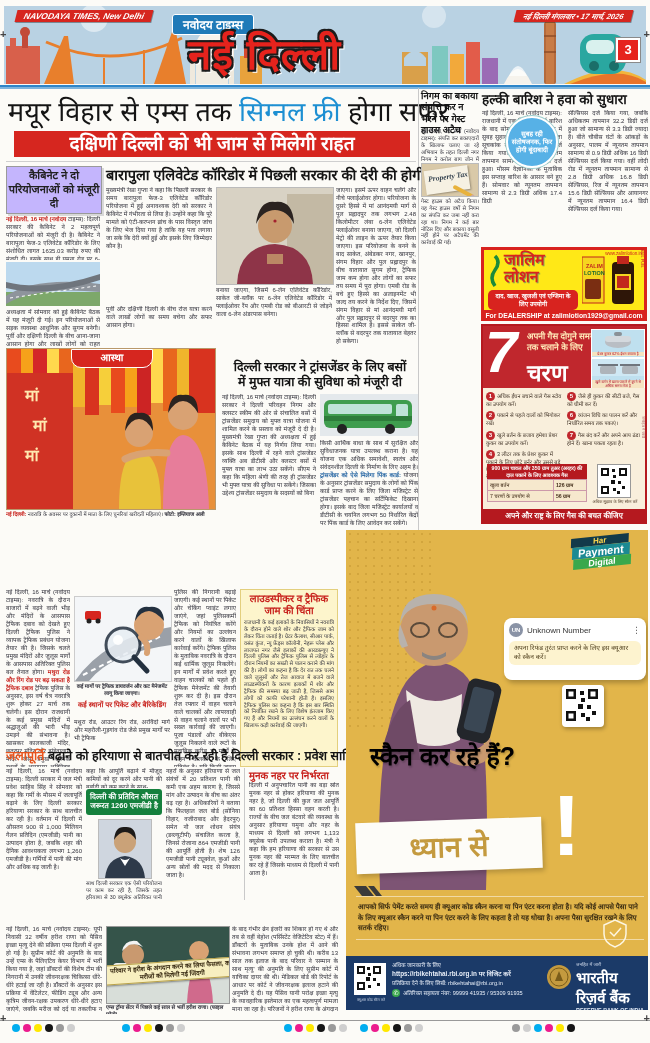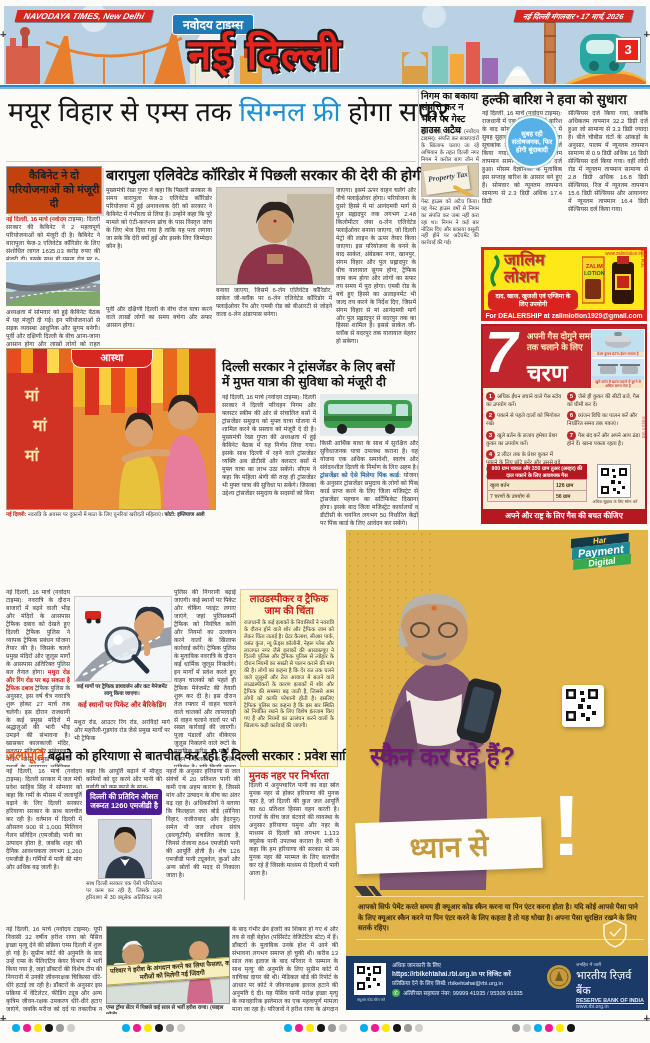--- a/index.html
+++ b/index.html
@@ -74,24 +74,25 @@
     <div class="ab rib" style="right:14px;top:4px;font-size:7.5px;"><span>नई दिल्ली मंगलवार • 17 मार्च, 2026</span></div>
     <div class="ab" style="left:168px;top:8px;background:#1f7ab8;border:1px solid #fff;border-radius:3px;color:#fff;font-weight:bold;font-size:12px;padding:1px 10px;">नवोदय टाइम्स</div>
     <div class="ab" style="left:184px;top:18px;font-size:42px;font-weight:bold;color:#e6231d;letter-spacing:1px;text-shadow:-2px -2px 0 #1c1c1c,2px -2px 0 #1c1c1c,-2px 2px 0 #1c1c1c,2px 2px 0 #1c1c1c,3px 3px 0 #ffffff;">नई दिल्ली</div>
     <div class="ab" style="right:6px;top:32px;width:20px;height:20px;background:#e6231d;border:2px solid #fff;outline:1px solid #8a8a8a;color:#fff;font-weight:bold;font-size:13px;text-align:center;line-height:20px;">3</div>
   </div>
   <div class="ab crop" style="left:0;top:28px;">+</div>
   <div class="ab crop" style="right:0;top:28px;">+</div>
   <div class="ab" style="left:0;top:85px;width:650px;height:0;border-top:2px solid #2e86c9;box-shadow:0 2px 0 #7db4dd;"></div>
 
   <div class="ab nowrap" style="left:8px;top:92px;font-size:27px;font-weight:normal;color:#141414;"><span>मयूर विहार से एम्स तक </span><span style="color:#1d8fd2;">सिग्नल फ्री</span><span> होगा सफर</span></div>
+  <div class="ab banner" style="left:14px;top:131px;width:396px;height:26px;font-size:19px;line-height:26px;">दक्षिणी दिल्ली को भी जाम से मिलेगी राहत</div>
   <div class="ab" style="left:6px;top:161px;width:410px;border-top:1px solid #cfcfcf;"></div>
   <div class="ab vline" style="left:418px;top:88px;height:442px;"></div>
 
-  <div class="ab" style="left:6px;top:166px;width:94px;height:44px;border:1px solid #9a9a9a;box-shadow:2px 2px 0 #d8d8d8;background:#c2410c;font-size:11px;font-weight:bold;text-align:center;line-height:1.25;padding-top:2px;">कैबिनेट ने दो परियोजनाओं को मंजूरी दी</div>
+  <div class="ab" style="left:6px;top:166px;width:94px;height:44px;border:1px solid #9a9a9a;box-shadow:2px 2px 0 #d8d8d8;background:#c4b5fd;font-size:11px;font-weight:bold;text-align:center;line-height:1.25;padding-top:2px;">कैबिनेट ने दो परियोजनाओं को मंजूरी दी</div>
   <div class="ab t" style="left:6px;top:216px;width:94px;height:44px;"><span class="bold red">नई दिल्ली, 16 मार्च (नवोदय</span> <span>टाइम्स): दिल्ली सरकार की कैबिनेट ने 2 महत्वपूर्ण परियोजनाओं को मंजूरी दी है। कैबिनेट ने बारापुला फेज-3 एलिवेटेड कॉरिडोर के लिए संशोधित लागत 1635.03 करोड़ रुपए की मंजूरी दी। इसके साथ ही यमुना रोड पर 6-लेन एलिवेटेड कॉरिडोर परियोजना के लिए 1471.14 करोड़ रुपए की मंजूरी दी। मुख्यमंत्री रेखा गुप्ता की</span></div>
   <div class="ab" style="left:6px;top:262px;width:94px;height:44px;overflow:hidden;">
     <svg width="94" height="44">
         <rect width="94" height="44" fill="#bcd9ee"></rect>
         <rect y="30" width="94" height="14" fill="#7da86a"></rect>
         <path d="M0 34 Q30 14 94 22 L94 30 Q30 24 0 42 Z" fill="#8e949c"></path>
         <path d="M0 20 Q40 30 94 12 L94 18 Q40 36 0 26 Z" fill="#6f757d"></path>
         <line x1="4" y1="36" x2="90" y2="24" stroke="#fff" stroke-width="1" stroke-dasharray="3 3"></line>
       </svg>
   </div>
@@ -143,21 +144,21 @@
       <path d="M112 160 Q112 104 132 102 Q154 104 154 160 Z" fill="#e8c23a"></path>
       <circle cx="176" cy="66" r="15" fill="#d9a273"></circle>
         <path d="M161 64 Q163 44 176 46 Q191 44 191 64 Q184 52 176 52 Q168 52 161 64 Z" fill="#2b2320"></path>
       <path d="M156 160 Q156 88 176 86 Q200 88 202 160 Z" fill="#e77d9a"></path>
       <path d="M118 110 q16 -8 42 -6" stroke="#d9a273" stroke-width="7" fill="none" stroke-linecap="round"></path>
     </svg>
     <div class="ab" style="left:64px;top:0px;width:80px;height:17px;background:#d6261f;border:1px solid #fff;border-radius:0 0 10px 10px;color:#fff;font-weight:bold;font-size:10px;text-align:center;line-height:16px;">आस्था</div>
   </div>
   <div class="ab t5" style="left:6px;top:511px;width:208px;height:12px;text-align:left;"><span class="bold red">नई दिल्ली:</span><span> नवरात्रि के अवसर पर दुकानों में माता के लिए चुनरियां खरीदतीं महिलाएं।</span><span class="bold"> फोटो: इम्तियाज अली</span></div>
 
-  <div class="ab" style="left:222px;top:360px;width:196px;text-align:left;font-size:12.5px;font-weight:bold;line-height:1.2;color:#141414;"><span>दिल्ली सरकार ने ट्रांसजेंडर के लिए बसों</span><br><span>में मुफ्त यात्रा की सुविधा को मंजूरी दी</span></div>
+  <div class="ab" style="left:222px;top:360px;width:196px;text-align:center;font-size:12.5px;font-weight:bold;line-height:1.2;color:#141414;"><span>दिल्ली सरकार ने ट्रांसजेंडर के लिए बसों</span><br><span>में मुफ्त यात्रा की सुविधा को मंजूरी दी</span></div>
   <div class="ab t" style="left:222px;top:394px;width:94px;height:134px;">नई दिल्ली, 16 मार्च (नवोदय टाइम्स): दिल्ली सरकार ने दिल्ली परिवहन निगम और क्लस्टर स्कीम की ओर से संचालित बसों में ट्रांसजेंडर समुदाय को मुफ्त यात्रा योजना में शामिल करने के प्रस्ताव को मंजूरी दे दी है। मुख्यमंत्री रेखा गुप्ता की अध्यक्षता में हुई कैबिनेट बैठक में यह निर्णय लिया गया। इसके साथ दिल्ली में रहने वाले ट्रांसजेंडर व्यक्ति अब डीटीसी और क्लस्टर बसों में मुफ्त यात्रा का लाभ उठा सकेंगे। सीएम ने कहा कि महिला श्रेणी की तरह ही ट्रांसजेंडर भी मुफ्त यात्रा की सुविधा पा सकेंगे। जिसका उद्देश्य ट्रांसजेंडर समुदाय के सदस्यों को बिना</div>
   <div class="ab" style="left:320px;top:394px;width:98px;height:42px;overflow:hidden;">
     <svg width="98" height="42">
         <rect width="98" height="42" fill="#e4e9ec"></rect>
         <rect x="4" y="6" width="88" height="28" rx="6" fill="#3f9d4e"></rect>
         <rect x="8" y="10" width="64" height="10" rx="2" fill="#bfe3d8"></rect>
         <rect x="76" y="10" width="12" height="14" rx="2" fill="#bfe3d8"></rect>
         <rect x="4" y="22" width="88" height="5" fill="#2d7c3a"></rect>
         <circle cx="22" cy="35" r="5" fill="#222"></circle>
         <circle cx="70" cy="35" r="5" fill="#222"></circle>
@@ -187,21 +188,21 @@
   <div class="ab t" style="left:74px;top:719px;width:96px;height:48px;">मथुरा रोड, आउटर रिंग रोड, अरविंदो मार्ग और महरौली-गुड़गांव रोड जैसे प्रमुख मार्गों पर भी ट्रैफिक</div>
   <div class="ab t" style="left:174px;top:589px;width:62px;height:178px;">पुलिस की निगरानी बढ़ाई जाएगी। कई स्थानों पर पिकेट और चेकिंग प्वाइंट लगाए जाएंगे, जहां पुलिसकर्मी ट्रैफिक को नियंत्रित करेंगे और नियमों का उल्लंघन करने वालों के खिलाफ कार्रवाई करेंगे। ट्रैफिक पुलिस के मुताबिक नवरात्रि के दौरान कई धार्मिक जुलूस निकलेंगे। इन मार्गों में प्रवेश करते हुए वाहन चालकों को पहले ही ट्रैफिक मैनेजमेंट की तैयारी शुरू कर दी है। इस दौरान तेज रफ्तार में वाहन चलाने वाले चालकों और लापरवाही से वाहन चलाने वालों पर भी सख्त कार्रवाई की जाएगी। पूजा पंडालों और बीकेएस जुलूस निकलने वाले रूटों के मुताबिक करीब 10 मार्गों के वाहन चालकों के लिए प्रतिबंध है। यदि किसी जुलूस में निर्धारित संख्या से अधिक लोग जुटते हैं तो पहले से बताई गई कार्रवाई की जाएगी।</div>
   <div class="ab" style="left:240px;top:589px;width:98px;height:178px;background:#fdf5cc;border:1px solid #e3cf7d;box-sizing:border-box;padding:3px;">
     <div class="bold red" style="font-size:10px;text-align:center;line-height:1.2;margin-bottom:2px;">लाउडस्पीकर व ट्रैफिक जाम की चिंता</div>
     <div class="t5" style="height:148px;">राजधानी के कई इलाकों के निवासियों ने नवरात्रि के दौरान होने वाले शोर और ट्रैफिक जाम को लेकर चिंता जताई है। ग्रेटर कैलाश, सीआर पार्क, वसंत कुंज, न्यू फ्रेंड्स कॉलोनी, नेहरू प्लेस और लाजपत नगर जैसे इलाकों की आरडब्ल्यूए ने दिल्ली पुलिस और ट्रैफिक पुलिस से त्योहार के दौरान नियमों का सख्ती से पालन कराने की मांग की है। लोगों का कहना है कि देर रात तक चलने वाले जुलूसों और तेज आवाज में बजने वाले लाउडस्पीकरों के कारण इलाकों में शोर और ट्रैफिक की समस्या बढ़ जाती है, जिससे आम लोगों को काफी परेशानी होती है। इसलिए ट्रैफिक पुलिस का कहना है कि इस बार स्थिति को नियंत्रित रखने के लिए विशेष इंतजाम किए गए हैं और नियमों का उल्लंघन करने वालों के खिलाफ कड़ी कार्रवाई की जाएगी।</div>
   </div>
 
   <div class="ab nowrap" style="left:6px;top:747px;font-size:12.5px;font-weight:bold;color:#141414;"><span style="color:#e8541d;">जलापूर्ति</span><span> बढ़ाने को हरियाणा से बातचीत कर रही है दिल्ली सरकार : प्रवेश साहिब सिंह</span></div>
   <div class="ab t" style="left:6px;top:768px;width:76px;height:132px;">नई दिल्ली, 16 मार्च (नवोदय टाइम्स): दिल्ली सरकार में जल मंत्री प्रवेश साहिब सिंह ने सोमवार को कहा कि गर्मी के मौसम में जलापूर्ति बढ़ाने के लिए दिल्ली सरकार हरियाणा सरकार के साथ बातचीत कर रही है। वर्तमान में दिल्ली में औसतन 900 से 1,000 मिलियन गैलन प्रतिदिन (एमजीडी) पानी का उत्पादन होता है, जबकि शहर की दैनिक आवश्यकता लगभग 1,260 एमजीडी है। गर्मियों में पानी की मांग और अधिक बढ़ जाती है।</div>
   <div class="ab t" style="left:86px;top:768px;width:76px;height:20px;">कहा कि आपूर्ति बढ़ाने में मौजूद कमियों को दूर करने और पानी की बर्बादी को कम करने के साथ-</div>
-  <div class="ab" style="left:86px;top:789px;width:76px;height:26px;background:#4c1d95;border-radius:3px;color:#fff;font-weight:bold;font-size:7.5px;text-align:center;line-height:1.25;padding-top:3px;box-sizing:border-box;">दिल्ली की प्रतिदिन औसत जरूरत 1260 एमजीडी है</div>
+  <div class="ab" style="left:86px;top:789px;width:76px;height:26px;background:#15803d;border-radius:3px;color:#fff;font-weight:bold;font-size:7.5px;text-align:center;line-height:1.25;padding-top:3px;box-sizing:border-box;">दिल्ली की प्रतिदिन औसत जरूरत 1260 एमजीडी है</div>
   <div class="ab" style="left:98px;top:819px;width:52px;height:58px;overflow:hidden;border:1px solid #bbb;">
     <svg width="52" height="58">
         <rect width="52" height="58" fill="#cfd6df"></rect>
         <circle cx="26" cy="22" r="11" fill="#caa278"></circle>
         <path d="M15 20 Q16 6 26 7 Q37 6 37 20 Q32 12 26 12 Q20 12 15 20 Z" fill="#1d1a18"></path>
         <path d="M6 58 Q8 38 26 36 Q44 38 46 58 Z" fill="#2e3a4a"></path>
         <path d="M21 38 L26 46 L31 38 Q26 42 21 38 Z" fill="#fff"></path>
       </svg>
   </div>
   <div class="ab t5" style="left:86px;top:880px;width:76px;height:20px;">साथ दिल्ली सरकार एक ऐसी परियोजना पर काम कर रही है, जिसके तहत हरियाणा से 30 क्यूसेक अतिरिक्त पानी लिया जाएगा। औद्योगिक क्षेत्रों में उसे उपचारित (ट्रीटेड) पानी दिया जाएगा। हरियाणा इस पानी का इस्तेमाल सिंचाई के लिए कर सकेगा। नई परियोजना के तहत...</div>
@@ -353,39 +354,47 @@
       <path d="M50 64 Q46 80 52 88 L58 86 Z" fill="#b8b2ac"></path>
       <ellipse cx="70" cy="70" rx="9" ry="7" fill="none" stroke="#5a4a3a" stroke-width="2"></ellipse>
       <ellipse cx="98" cy="70" rx="9" ry="7" fill="none" stroke="#5a4a3a" stroke-width="2"></ellipse>
       <path d="M72 92 Q84 100 96 92 L96 96 Q84 104 72 96 Z" fill="#8a8480"></path>
       <circle cx="84" cy="48" r="2.5" fill="#d86a2a"></circle>
       <rect x="112" y="120" width="34" height="62" rx="8" fill="#23262b" transform="rotate(14 129 151)"></rect>
       <rect x="118" y="128" width="22" height="44" rx="4" fill="#3a4754" transform="rotate(14 129 150)"></rect>
       <path d="M100 190 Q124 198 140 178 Q146 190 134 202 Q116 210 100 202 Z" fill="#c9996f"></path>
       <path d="M30 200 Q40 150 60 140 L70 200 Z" fill="#6f4a66"></path>
     </svg>
+    <div class="ab" style="left:158px;top:88px;width:142px;height:62px;background:#fff;border-radius:8px;box-shadow:2px 3px 5px rgba(0,0,0,.25);padding:5px;box-sizing:border-box;">
+      <div style="display:flex;align-items:center;gap:4px;">
+        <div style="width:14px;height:14px;border-radius:50%;background:#8a93a6;color:#fff;font-size:6px;font-weight:bold;text-align:center;line-height:14px;">UN</div>
+        <div style="font-size:8px;color:#333;flex:1;">Unknown Number</div>
+        <div style="font-size:9px;color:#666;">⋮</div>
+      </div>
+      <div style="margin-top:4px;background:#fdf3cf;border-radius:6px;font-size:6.6px;line-height:1.35;color:#4a3a18;padding:3px 5px;">अपना रिफंड तुरंत प्राप्त करने के लिए इस क्यूआर को स्कैन करें।</div>
+    </div>
     <div class="ab" style="left:216px;top:155px;width:42px;height:42px;background:#fff;border-radius:4px;padding:3px;box-sizing:border-box;box-shadow:1px 2px 4px rgba(0,0,0,.3);">
       <svg width="34" height="34">
           <rect width="34" height="34" fill="#fff"></rect>
           <rect x="1" y="1" width="10" height="10" fill="#111"></rect>
           <rect x="3.5" y="3.5" width="5" height="5" fill="#fff"></rect>
           <rect x="23" y="1" width="10" height="10" fill="#111"></rect>
           <rect x="25.5" y="3.5" width="5" height="5" fill="#fff"></rect>
           <rect x="1" y="23" width="10" height="10" fill="#111"></rect>
           <rect x="3.5" y="25.5" width="5" height="5" fill="#fff"></rect>
           <rect x="15" y="3" width="4" height="4" fill="#111"></rect>
           <rect x="16" y="10" width="4" height="4" fill="#111"></rect>
           <rect x="13" y="16" width="5" height="5" fill="#111"></rect>
           <rect x="22" y="17" width="4" height="4" fill="#111"></rect>
           <rect x="27" y="23" width="4" height="4" fill="#111"></rect>
           <rect x="16" y="25" width="4" height="4" fill="#111"></rect>
           <rect x="21" y="29" width="4" height="4" fill="#111"></rect>
         </svg>
     </div>
-    <div class="ab nowrap" style="left:24px;top:208px;font-size:25px;font-weight:bold;color:#701a75;text-shadow:1px 2px 2px rgba(0,0,0,.2);">स्कैन कर रहे हैं?</div>
+    <div class="ab nowrap" style="left:24px;top:208px;font-size:25px;font-weight:bold;color:#000000;text-shadow:1px 2px 2px rgba(0,0,0,.2);">स्कैन कर रहे हैं?</div>
     <div class="ab" style="left:10px;top:290px;width:186px;background:#fdfcf8;transform:rotate(-2deg);text-align:center;font-size:29px;font-weight:bold;color:#c49a3f;padding:6px 0;box-shadow:2px 3px 5px rgba(0,0,0,.2);">ध्यान से</div>
     <div class="ab" style="left:206px;top:252px;font-size:86px;font-weight:bold;color:#fff;line-height:1;">!</div>
     <div class="ab" style="left:8px;top:352px;width:30px;height:10px;"><svg width="30" height="10">
           <path d="M0 0 L12 0 L20 10 L8 10 Z" fill="#3a3a3a"></path>
           <path d="M14 0 L20 0 L28 10 L22 10 Z" fill="#3a3a3a"></path>
         </svg></div>
     <div class="ab" style="left:10px;top:366px;width:284px;border-top:1px solid rgba(255,255,255,.5);border-bottom:1px solid rgba(255,255,255,.5);padding:5px 2px;font-size:7px;line-height:1.5;color:#3a2c12;font-weight:bold;">आपको सिर्फ पेमेंट करते समय ही क्यूआर कोड स्कैन करना या पिन एंटर करना होता है। यदि कोई आपसे पैसा पाने के लिए क्यूआर स्कैन करने या पिन एंटर करने के लिए कहता है तो यह धोखा है। अपना पैसा सुरक्षित रखने के लिए सतर्क रहिए।</div>
     <div class="ab" style="left:256px;top:388px;"><svg width="26" height="30">
           <path d="M13 2 L24 7 L24 16 Q24 25 13 29 Q2 25 2 16 L2 7 Z" fill="none" stroke="#fdf6e2" stroke-width="1.5"></path>
           <path d="M8 14 l4 4 l7 -8" stroke="#fdf6e2" stroke-width="1.5" fill="none"></path>
@@ -418,21 +427,21 @@
             <span>अतिरिक्त सहायता नंबर: 99999 41935 / 95309 91935</span>
           </div>
       </div>
       <div class="ab" style="left:200px;top:8px;width:26px;height:26px;"><svg width="26" height="26">
             <circle cx="13" cy="13" r="12" fill="#c49a3f"></circle>
             <circle cx="13" cy="13" r="9" fill="none" stroke="#7a5c1a" stroke-width="1"></circle>
             <path d="M9 17 L13 7 L17 17 Z" fill="#7a5c1a"></path>
           </svg></div>
       <div class="ab" style="left:230px;top:5px;width:70px;color:#fff;">
         <div style="font-size:4.6px;color:#cfd9ea;">जनहित में जारी</div>
-        <div style="font-size:11px;font-weight:normal;">भारतीय रिज़र्व बैंक</div>
+        <div style="font-size:15px;font-weight:bold;">भारतीय रिज़र्व बैंक</div>
         <div style="font-size:5.4px;font-weight:bold;text-decoration:underline;color:#dfe8f5;">RESERVE BANK OF INDIA</div>
         <div style="font-size:5.2px;color:#cfd9ea;">www.rbi.org.in</div>
       </div>
     </div>
   </div>
 
   <div class="ab" style="left:0;top:1020px;width:650px;border-top:1px solid #999;"></div>
   <div class="ab crop" style="left:0;top:1012px;">+</div>
   <div class="ab crop" style="right:0;top:1012px;">+</div>
   <div class="ab dotrow" style="left:12px;top:1024px;">

